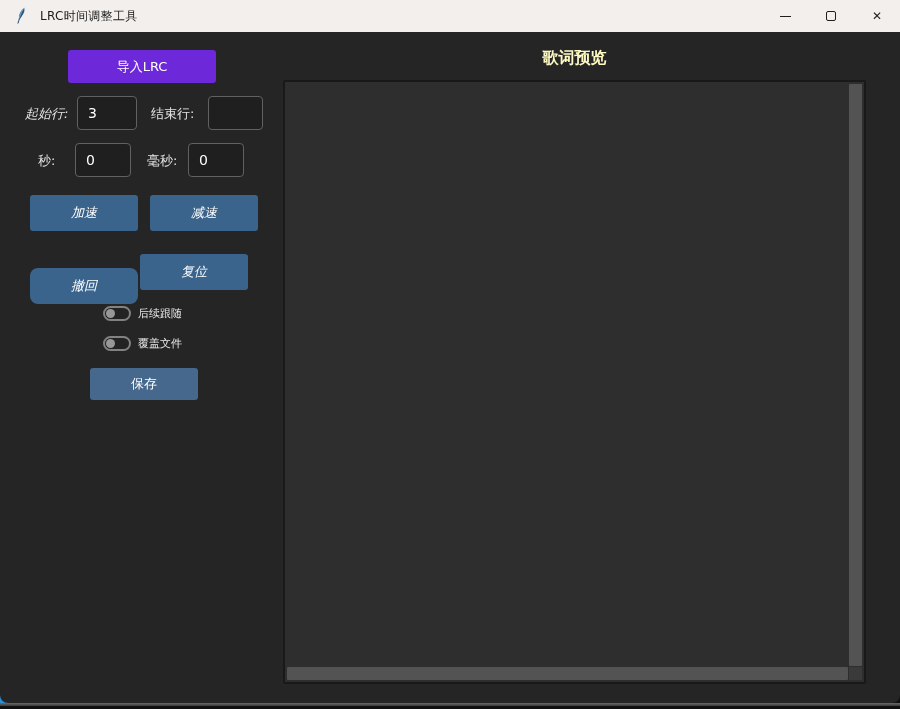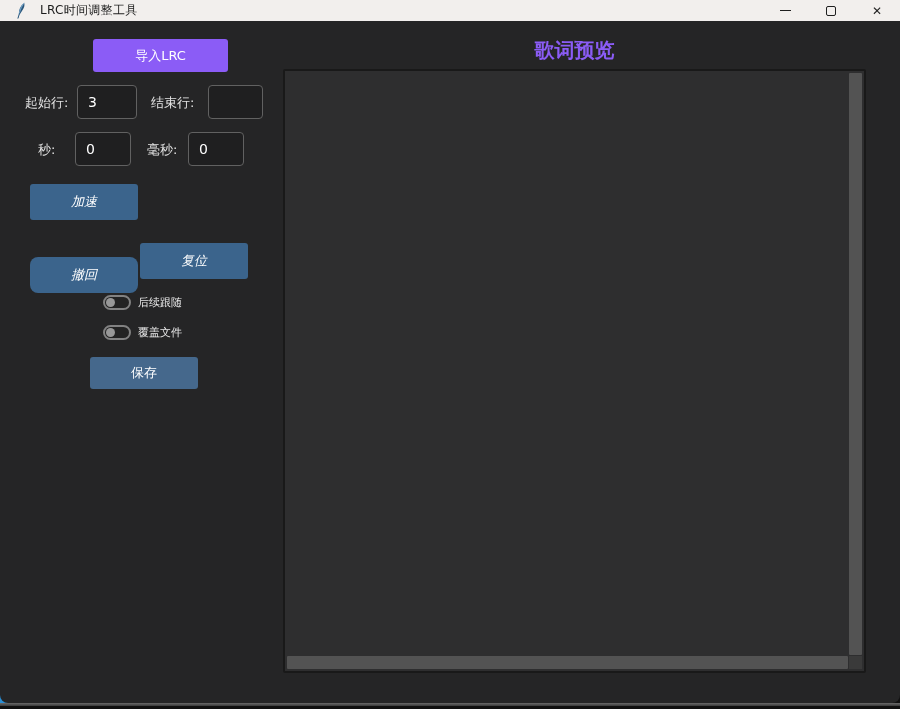--- a/index.html
+++ b/index.html
@@ -18,21 +18,21 @@
   .bottom-edge {
     position:absolute; left:0; top:703px; width:900px; height:3px;
     background:linear-gradient(#6a6a6a,#3a3a3a); z-index:0;
   }
   .window {
     position:absolute; left:0; top:0; width:900px; height:703px;
     background:#252526; border-radius:0 0 8px 8px; overflow:hidden; z-index:1;
   }
   
   .titlebar {
-    height:21px; background:#f2efed; display:flex; align-items:center;
+    height:32px; background:#f2efed; display:flex; align-items:center;
   }
   .app-icon { margin-left:13px; width:18px; height:18px; flex:0 0 auto; }
   .title-text {
     margin-left:9px; font-size:12px; color:#1c1c1c; letter-spacing:.3px;
   }
   .win-controls { margin-left:auto; display:flex; height:100%; }
   .win-btn {
     width:46px; height:100%; display:flex; align-items:center; justify-content:center;
     cursor:default;
   }
@@ -48,38 +48,38 @@
     position:absolute; height:34px; background:#1f1f20;
     border:1px solid #616161; border-radius:4px;
     color:#ffffff; font-size:14px; padding:0 0 0 10px; outline:none;
     font-family:"DejaVu Sans","Liberation Sans",sans-serif;
   }
   .btn {
     position:absolute; display:flex; align-items:center; justify-content:center;
     color:#ffffff; font-size:13px; border:none; border-radius:3px; cursor:default;
     font-family:"DejaVu Sans","Liberation Sans",sans-serif;
   }
-  .btn-import { left:68px; top:18px; width:135px; height:33px; background:#8b5cf6;margin-left:25px; }
+  .btn-import { left:68px; top:18px; width:148px; height:33px; background:#6d28d9; }
   .btn-act { width:108px; height:36px; background:#3b648c;font-style:italic; }
   .btn-save { left:90px; top:336px; width:108px; height:32px; background:#45688c; }
   
   .toggle-row { position:absolute; display:flex; align-items:center; }
   .switch {
     width:28px; height:15px; border:2px solid #828282; border-radius:9px;
     background:#232323; position:relative; flex:0 0 auto;
   }
   .switch .knob {
     position:absolute; left:1px; top:1px; width:9px; height:9px;
     border-radius:50%; background:#989898;
   }
   .toggle-label { margin-left:7px; font-size:11px; color:#e9e9e9; }
   
   .preview-title {
     position:absolute; left:283px; top:16px; width:583px; text-align:center;
-    font-size:20px; font-weight:bold; color:#8b5cf6;
+    font-size:16px; font-weight:bold; color:#fef9c3;
   }
   .textarea {
     position:absolute; left:283px; top:48px; width:583px; height:604px;
     background:#2e2e2f; border:2px solid #191919; border-radius:2px;
   }
   .text-content {
     position:absolute; left:4px; top:3px; right:18px; bottom:18px;
     color:#e8e8e8; font-size:13px; white-space:pre-wrap; overflow:hidden;
   }
   .vscroll {
@@ -126,31 +126,32 @@
       <div class="win-btn">
         <span class="glyph-close">✕</span>
       </div>
     </div>
   </div>
 
   <div class="content">
 
     <button class="btn btn-import">导入LRC</button>
 
-    <span class="label" style="left:25px; top:73px;">起始行:</span>
+    <span class="label" style="left:25px; top:73px;font-style:italic;">起始行:</span>
     <input class="field" style="left: 77px; top: 64px; width: 60px;" value="3">
     <span class="label" style="left:151px; top:73px;">结束行:</span>
     <input class="field" style="left: 208px; top: 64px; width: 55px;" value="">
 
     <span class="label" style="left:38px; top:120px;">秒:</span>
     <input class="field" style="left: 75px; top: 111px; width: 56px;" value="0">
     <span class="label" style="left:147px; top:120px;">毫秒:</span>
     <input class="field" style="left: 188px; top: 111px; width: 56px;" value="0">
 
     <button class="btn btn-act" style="left:30px; top:163px;">加速</button>
+    <button class="btn btn-act" style="left:150px; top:163px;">减速</button>
 
     <button class="btn btn-act" style="left:30px; top:236px;border-radius:8px;">撤回</button>
     <button class="btn btn-act" style="left:140px; top:222px;">复位</button>
 
     <div class="toggle-row" style="left:103px; top:274px;">
       <span class="switch">
           <span class="knob"></span>
         </span>
       <span class="toggle-label">后续跟随</span>
     </div>

